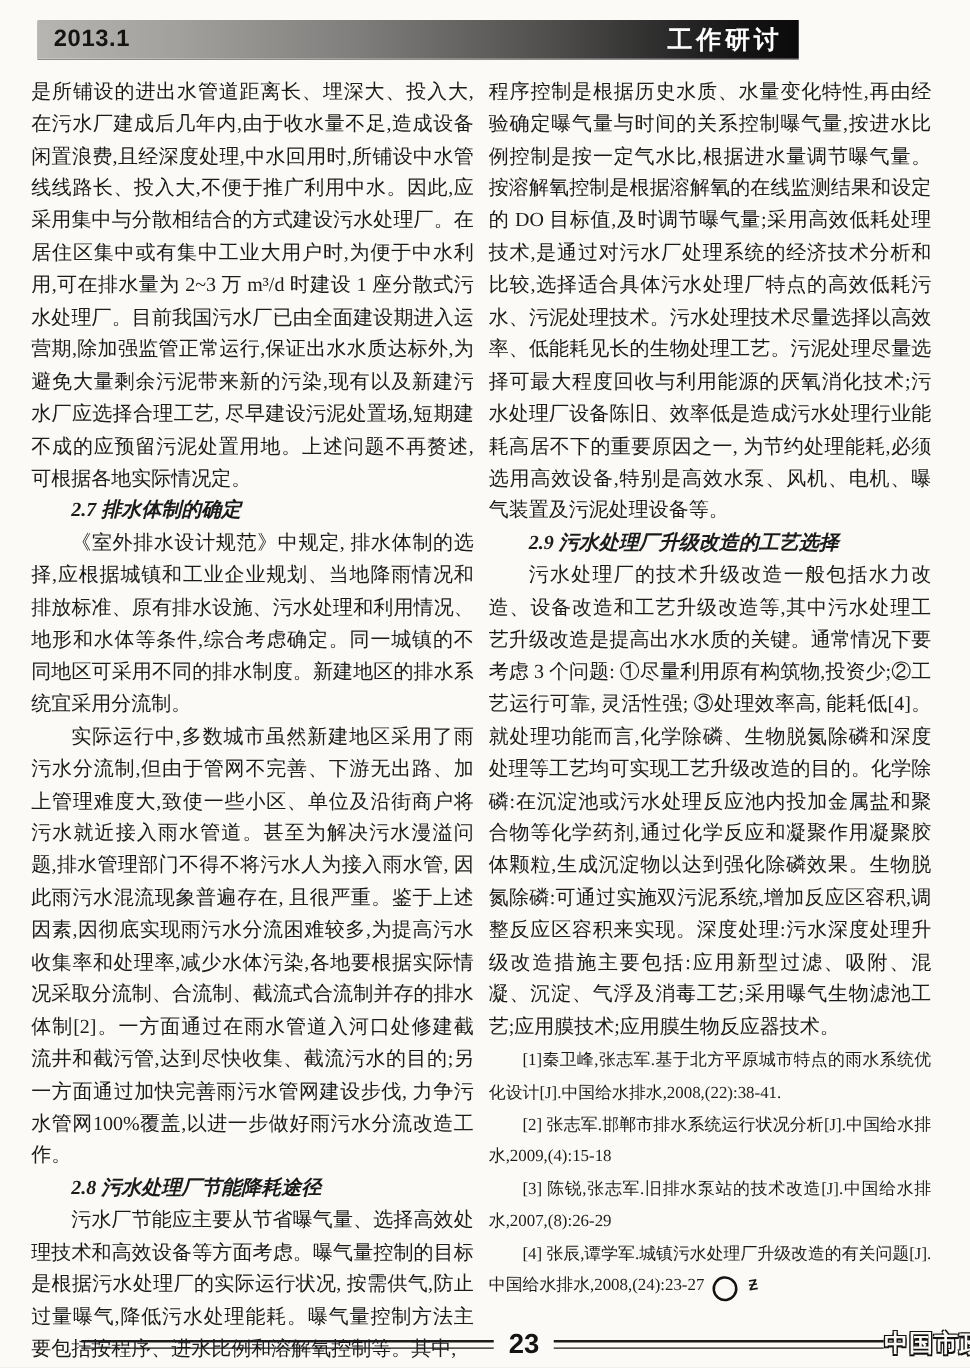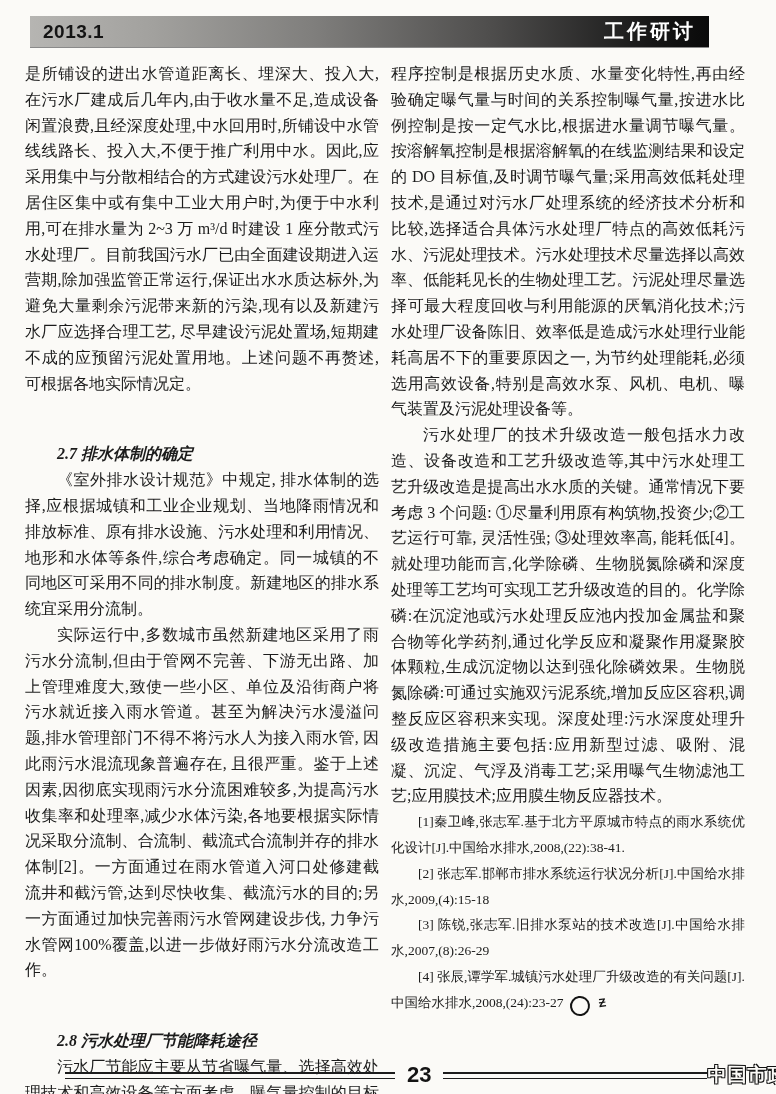--- a/index.html
+++ b/index.html
@@ -4,21 +4,21 @@
 <style>
   html,body { margin:0; padding:0; background:#e9e7e3; }
   .page {
     position:relative; width:776px; height:1094px; margin:0 auto;
     background:#fbfaf7; overflow:hidden;
     font-family:"Liberation Serif", serif;
     color:#1b1b1b;
   }
   
   .header-bar {
-    position:absolute; left:30px; top:16px; width:679px; height:31px;
+    position:absolute; left:30px; top:16px; width:609px; height:31px;
     background:linear-gradient(90deg,#b6b5b2 0%,#a2a19e 18%,#7f7e7c 42%,#4e4d4c 68%,#161616 92%,#0a0a0a 100%);
     display:flex; align-items:center; justify-content:space-between;
     padding:0 13px; box-sizing:border-box;
     box-shadow:0 1px 0 #8a8a8a;
   }
   .issue-label {
     font-family:"Liberation Sans", sans-serif;
     font-size:19px; font-weight:bold; color:#141414; letter-spacing:0.5px;
   }
   .section-label {
@@ -29,21 +29,21 @@
     position:absolute; left:25px; top:61px; width:728px;
     display:flex; gap:12px;
   }
   .col { width:354px; }
   p.para {
     margin:0; font-size:16px; line-height:25.8px;
     text-align:justify; text-justify:inter-ideograph;
   }
   p.para.indent { text-indent:2em; }
   p.para.heading {
-    text-indent:2em; font-style:italic; font-weight:bold;margin-top:45px;
+    text-indent:2em; font-style:italic; font-weight:bold;
   }
   p.para.ref {
     font-size:13.5px; line-height:25.8px; text-indent:2em;
   }
   .endmark {
     display:inline-block; width:16px; height:16px; margin-left:6px;
     border:2px solid #141414; border-radius:50%;
     font-family:"Liberation Sans", sans-serif;
     font-size:12px; font-weight:bold; font-style:normal;
     line-height:16px; text-align:center; vertical-align:-3px;
@@ -85,20 +85,21 @@
     <div class="col" id="col-left">
         <p class="para">是所铺设的进出水管道距离长、埋深大、投入大,在污水厂建成后几年内,由于收水量不足,造成设备闲置浪费,且经深度处理,中水回用时,所铺设中水管线线路长、投入大,不便于推广利用中水。因此,应采用集中与分散相结合的方式建设污水处理厂。在居住区集中或有集中工业大用户时,为便于中水利用,可在排水量为 2~3 万 m³/d 时建设 1 座分散式污水处理厂。目前我国污水厂已由全面建设期进入运营期,除加强监管正常运行,保证出水水质达标外,为避免大量剩余污泥带来新的污染,现有以及新建污水厂应选择合理工艺, 尽早建设污泥处置场,短期建不成的应预留污泥处置用地。上述问题不再赘述,可根据各地实际情况定。</p>
         <p class="para heading">2.7 排水体制的确定</p>
         <p class="para indent">《室外排水设计规范》中规定, 排水体制的选择,应根据城镇和工业企业规划、当地降雨情况和排放标准、原有排水设施、污水处理和利用情况、地形和水体等条件,综合考虑确定。同一城镇的不同地区可采用不同的排水制度。新建地区的排水系统宜采用分流制。</p>
         <p class="para indent">实际运行中,多数城市虽然新建地区采用了雨污水分流制,但由于管网不完善、下游无出路、加上管理难度大,致使一些小区、单位及沿街商户将污水就近接入雨水管道。甚至为解决污水漫溢问题,排水管理部门不得不将污水人为接入雨水管, 因此雨污水混流现象普遍存在, 且很严重。鉴于上述因素,因彻底实现雨污水分流困难较多,为提高污水收集率和处理率,减少水体污染,各地要根据实际情况采取分流制、合流制、截流式合流制并存的排水体制[2]。一方面通过在雨水管道入河口处修建截流井和截污管,达到尽快收集、截流污水的目的;另一方面通过加快完善雨污水管网建设步伐, 力争污水管网100%覆盖,以进一步做好雨污水分流改造工作。</p>
         <p class="para heading">2.8 污水处理厂节能降耗途径</p>
         <p class="para indent">污水厂节能应主要从节省曝气量、选择高效处理技术和高效设备等方面考虑。曝气量控制的目标是根据污水处理厂的实际运行状况, 按需供气,防止过量曝气,降低污水处理能耗。曝气量控制方法主要包括按程序、进水比例和溶解氧控制等。其中,</p>
       </div>
     <div class="col" id="col-right">
         <p class="para">程序控制是根据历史水质、水量变化特性,再由经验确定曝气量与时间的关系控制曝气量,按进水比例控制是按一定气水比,根据进水量调节曝气量。按溶解氧控制是根据溶解氧的在线监测结果和设定的 DO 目标值,及时调节曝气量;采用高效低耗处理技术,是通过对污水厂处理系统的经济技术分析和比较,选择适合具体污水处理厂特点的高效低耗污水、污泥处理技术。污水处理技术尽量选择以高效率、低能耗见长的生物处理工艺。污泥处理尽量选择可最大程度回收与利用能源的厌氧消化技术;污水处理厂设备陈旧、效率低是造成污水处理行业能耗高居不下的重要原因之一, 为节约处理能耗,必须选用高效设备,特别是高效水泵、风机、电机、曝气装置及污泥处理设备等。</p>
+        <p class="para heading">2.9 污水处理厂升级改造的工艺选择</p>
         <p class="para indent">污水处理厂的技术升级改造一般包括水力改造、设备改造和工艺升级改造等,其中污水处理工艺升级改造是提高出水水质的关键。通常情况下要考虑 3 个问题: ①尽量利用原有构筑物,投资少;②工艺运行可靠, 灵活性强; ③处理效率高, 能耗低[4]。就处理功能而言,化学除磷、生物脱氮除磷和深度处理等工艺均可实现工艺升级改造的目的。化学除磷:在沉淀池或污水处理反应池内投加金属盐和聚合物等化学药剂,通过化学反应和凝聚作用凝聚胶体颗粒,生成沉淀物以达到强化除磷效果。生物脱氮除磷:可通过实施双污泥系统,增加反应区容积,调整反应区容积来实现。深度处理:污水深度处理升级改造措施主要包括:应用新型过滤、吸附、混凝、沉淀、气浮及消毒工艺;采用曝气生物滤池工艺;应用膜技术;应用膜生物反应器技术。</p>
         <p class="para ref">[1]秦卫峰,张志军.基于北方平原城市特点的雨水系统优化设计[J].中国给水排水,2008,(22):38-41.</p>
         <p class="para ref">[2] 张志军.邯郸市排水系统运行状况分析[J].中国给水排水,2009,(4):15-18</p>
         <p class="para ref">[3] 陈锐,张志军.旧排水泵站的技术改造[J].中国给水排水,2007,(8):26-29</p>
         <p class="para ref">[4] 张辰,谭学军.城镇污水处理厂升级改造的有关问题[J].中国给水排水,2008,(24):23-27<span class="endmark">Ƶ</span></p>
       </div>
   </div>
 
   <div class="footer">
     <div class="rule rule-left"></div>

